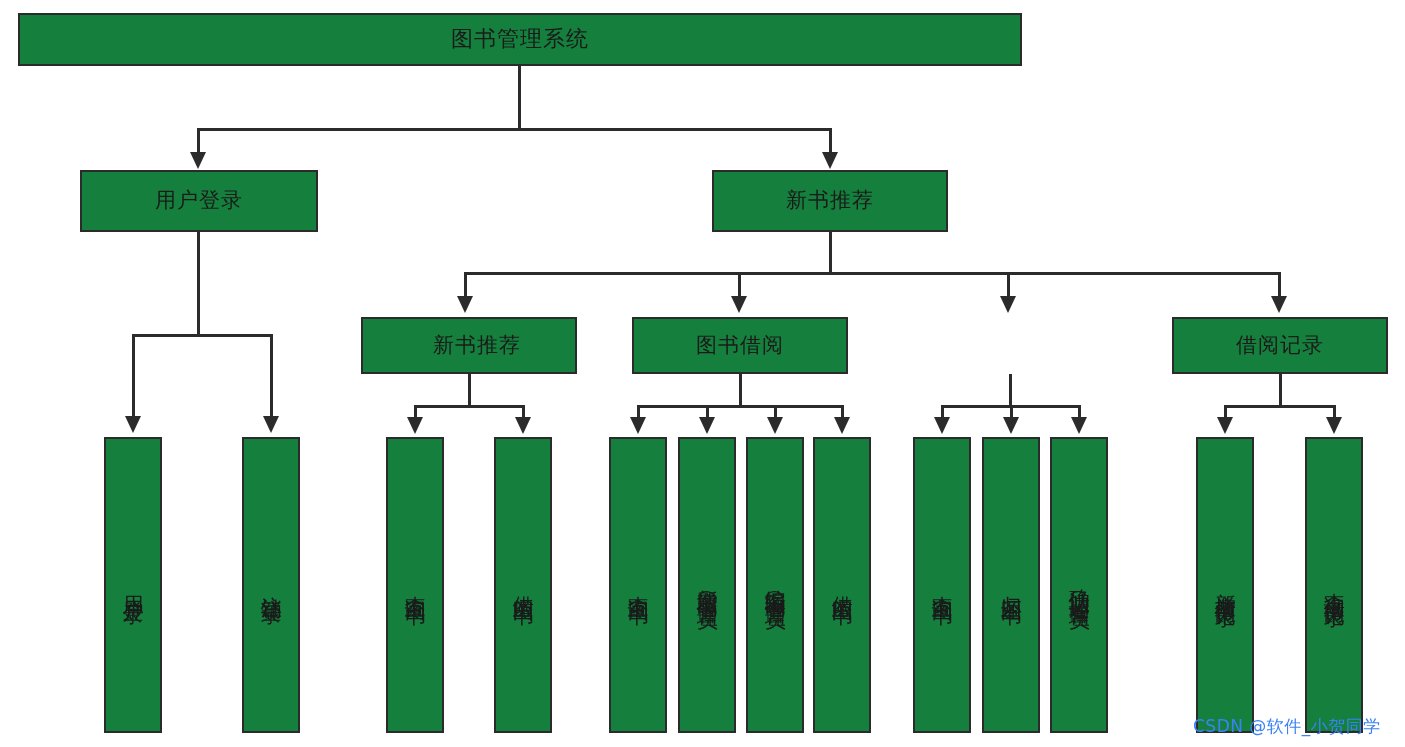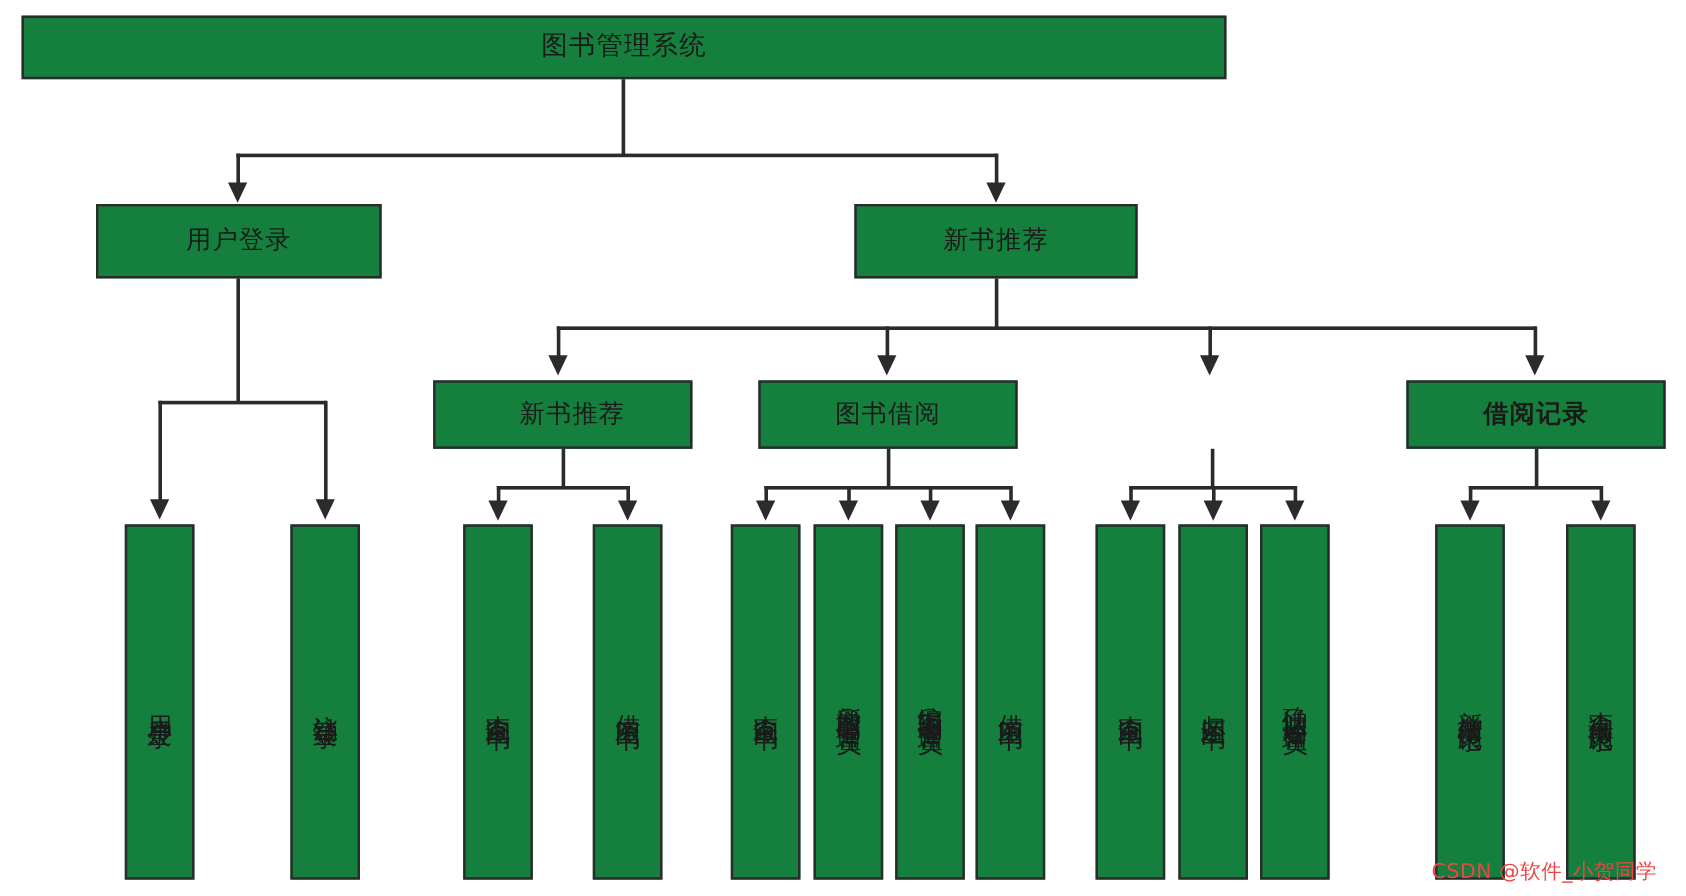--- a/index.html
+++ b/index.html
@@ -70,21 +70,21 @@
     width: 0;
     height: 0;
     border-left: 8px solid transparent;
     border-right: 8px solid transparent;
     border-top: 17px solid #2b2b2b;
   }
 
   
   #watermark {
     position: absolute;
-    color: #ef4444;
+    color: #3b82f6;
     font-size: 17px;
     white-space: nowrap;
     letter-spacing: 0.5px;
   }
 </style>
 </head>
 <body>
 
 <div id="canvas">
 
@@ -126,21 +126,21 @@
 
   <div class="node horiz" style="left:361px; top:317px; width:216px; height:57px;padding-left:16px;">
     <span>新书推荐</span>
   </div>
 
   <div class="node horiz" style="left:632px; top:317px; width:216px; height:57px;">
     <span>图书借阅</span>
   </div>
 
 
-  <div class="node horiz" style="left:1172px; top:317px; width:216px; height:57px;font-weight:bold;">
+  <div class="node horiz" style="left:1172px; top:317px; width:216px; height:57px;">
     <span>借阅记录</span>
   </div>
 
   <div class="vline" style="left:197px; top:232px; height:104px;"></div>
   <div class="hline" style="left:132px; top:334px; width:140px;"></div>
   <div class="vline" style="left:132px; top:334px; height:84px;"></div>
   <div class="arrow" style="left:125px; top:416px;"></div>
   <div class="vline" style="left:270px; top:334px; height:84px;"></div>
   <div class="arrow" style="left:263px; top:416px;"></div>
 

